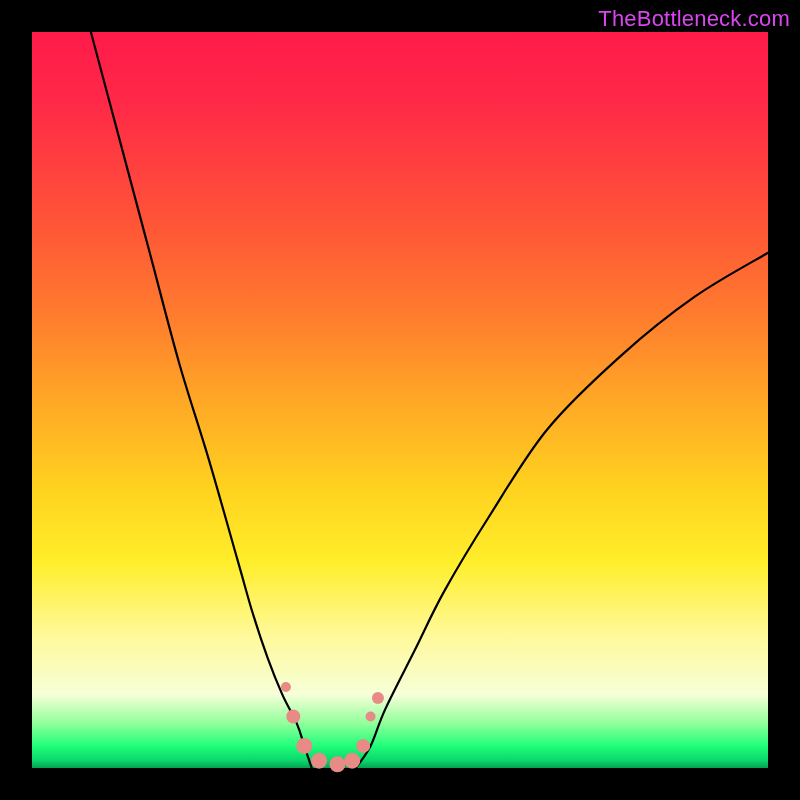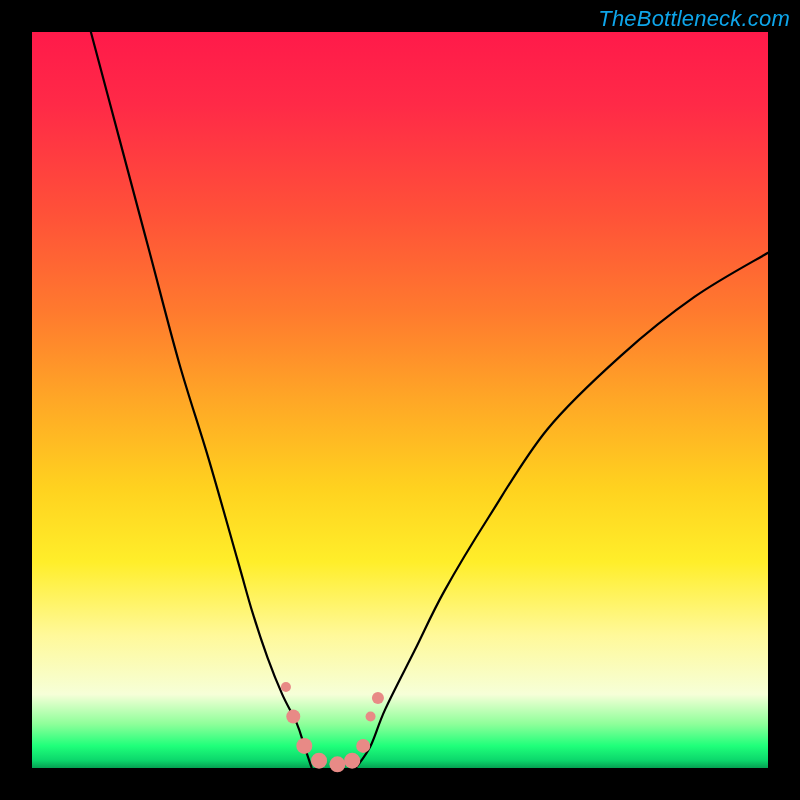--- a/index.html
+++ b/index.html
@@ -39,26 +39,25 @@
       #8fff9a 94%,
       #1fff7a 97%,
       #0bd66b 99%,
       #05a152 100%
     );
   }
   .watermark {
     position: absolute;
     top: 6px;
     right: 10px;
-    color: #0ea5e9;
+    color: #d946ef;
     font-size: 22px;
     letter-spacing: 0.2px;
     font-weight: 500;
     user-select: none;
-    font-style: italic;
   }
   svg.curve {
     position: absolute;
     left: 0;
     top: 0;
     width: 736px;
     height: 736px;
     overflow: visible;
   }
   .curve-path {

